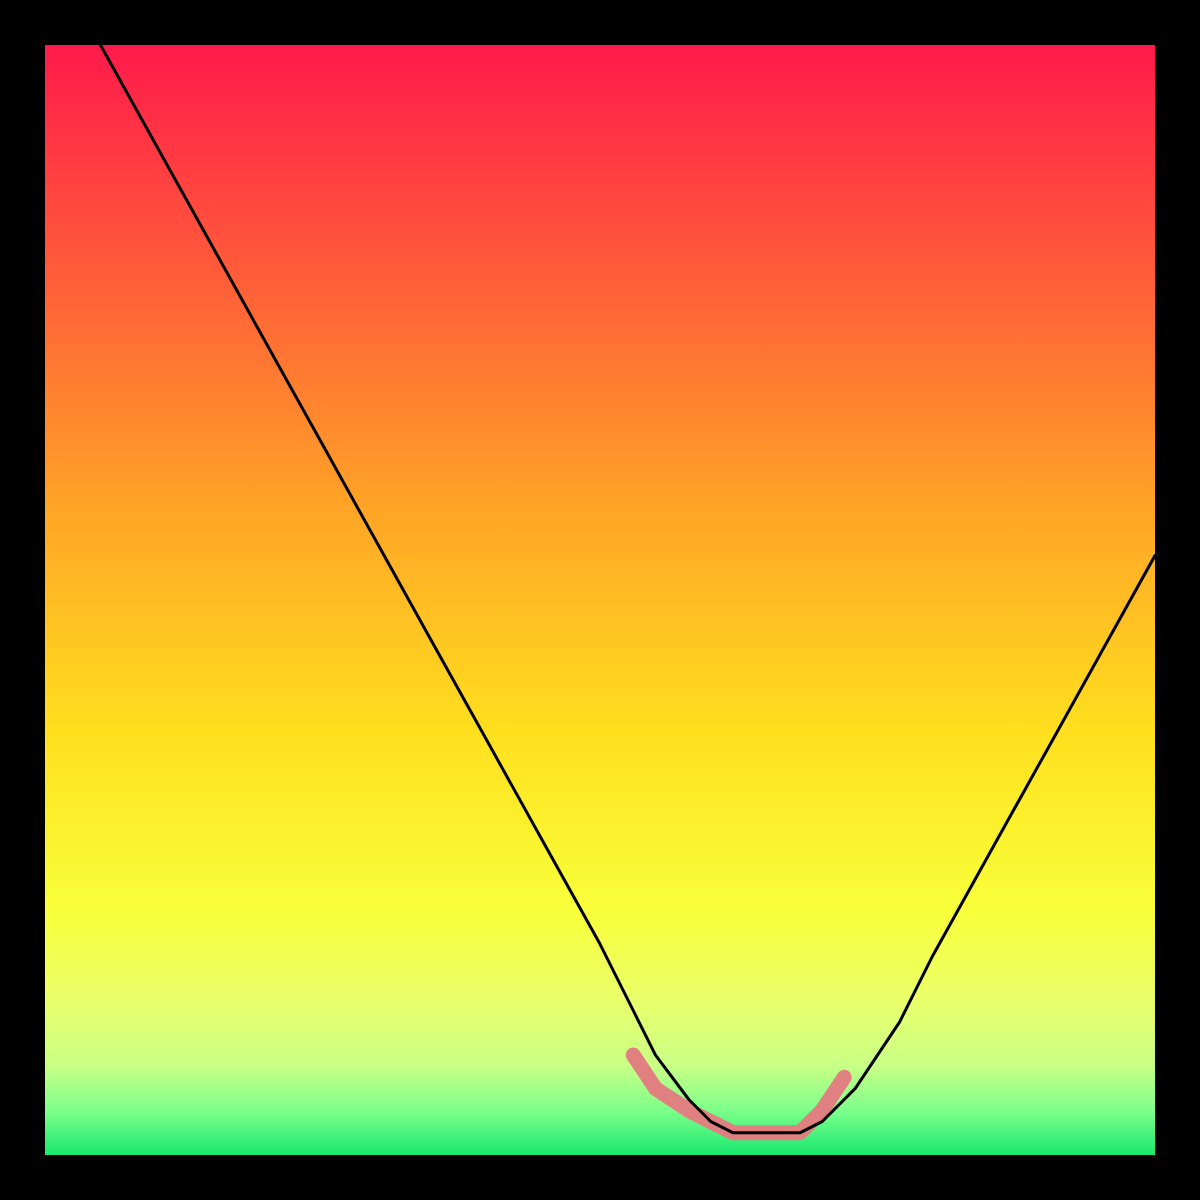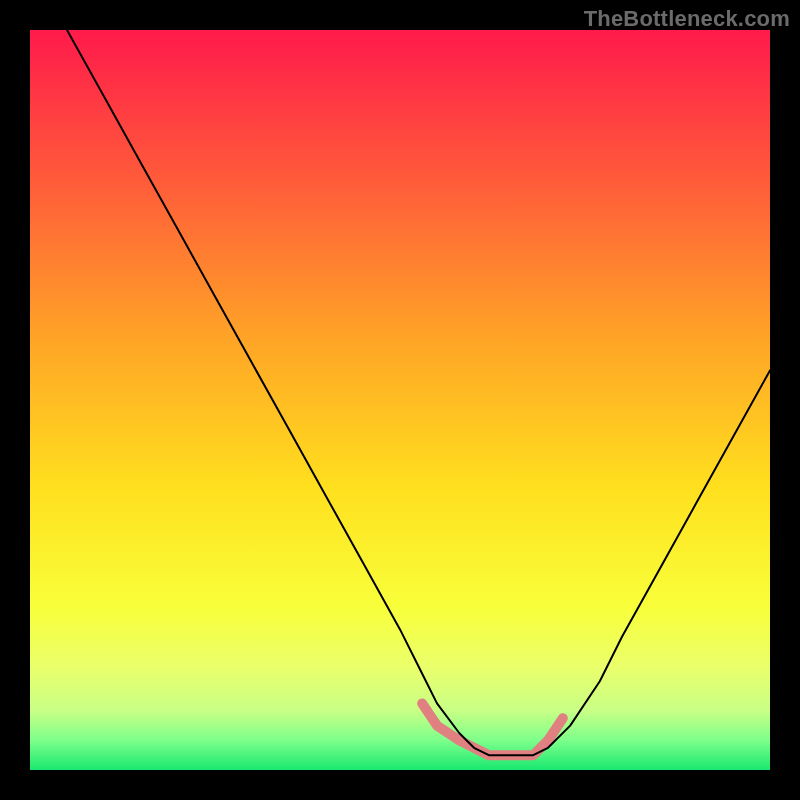--- a/index.html
+++ b/index.html
@@ -42,21 +42,20 @@
     font-weight: 600;
     color: #6b6b6b;
     letter-spacing: 0.2px;
     user-select: none;
   }
 </style>
 </head>
 <body>
 
 <div class="frame">
-  <div class="watermark">TheBottleneck.com</div>
   <div class="plot-area">
     <svg class="gradient" viewBox="0 0 740 740" preserveAspectRatio="none">
       <defs>
         <linearGradient id="bg-grad" x1="0" y1="0" x2="0" y2="1">
             <stop offset="0%" stop-color="#ff1a4b"></stop>
             <stop offset="20%" stop-color="#ff5a3a"></stop>
             <stop offset="42%" stop-color="#ffa526"></stop>
             <stop offset="62%" stop-color="#ffe01e"></stop>
             <stop offset="78%" stop-color="#f8ff3a"></stop>
             <stop offset="86%" stop-color="#eaff6a"></stop>

